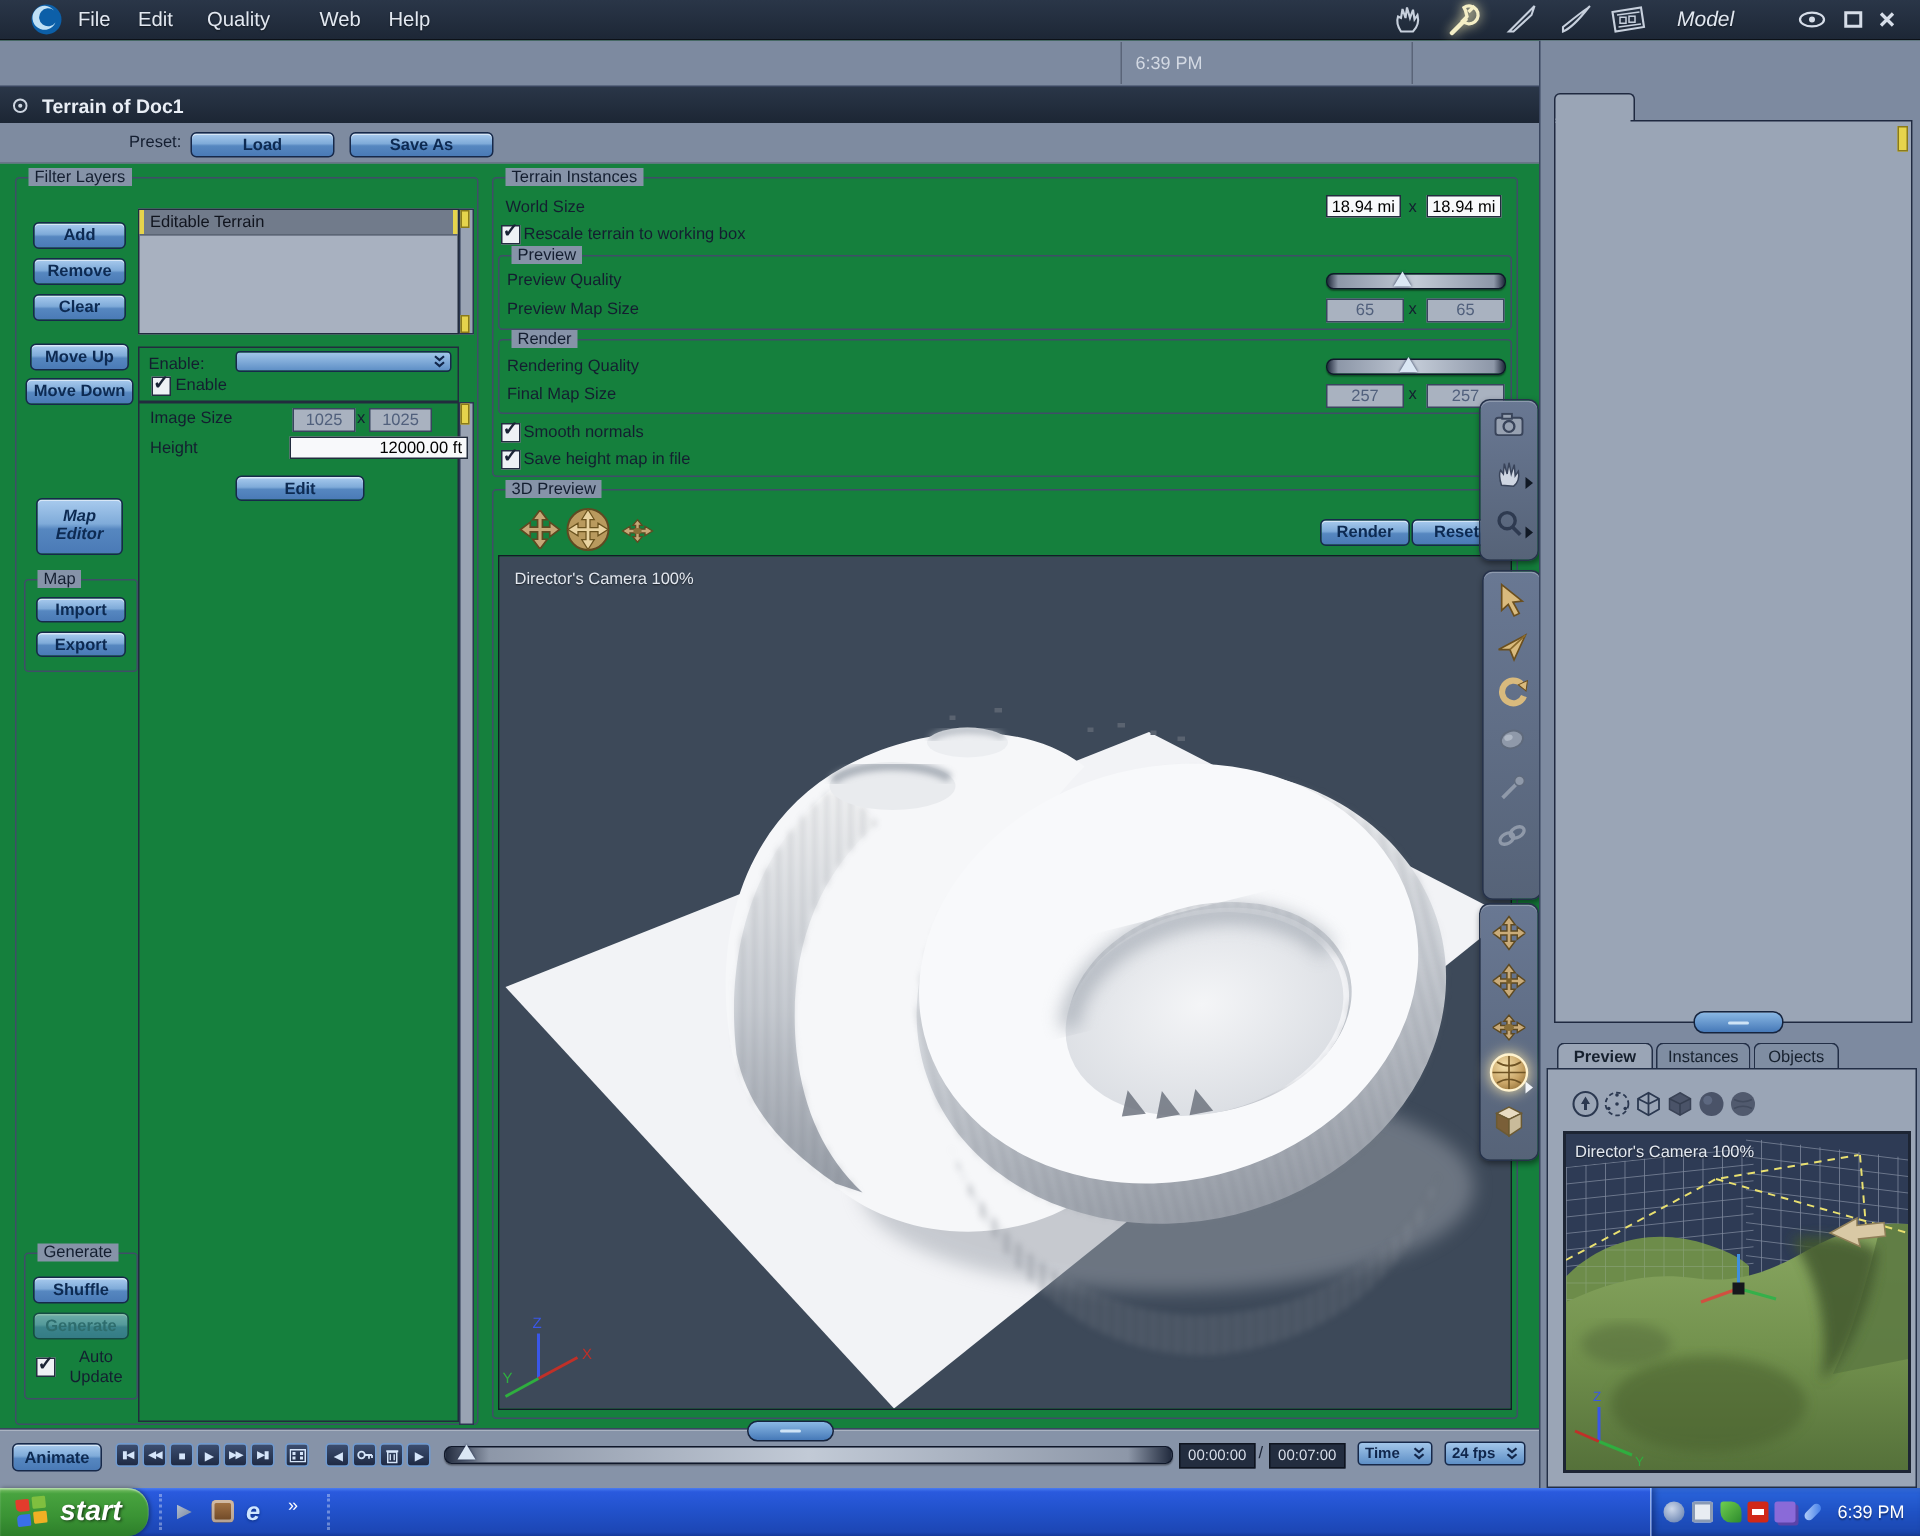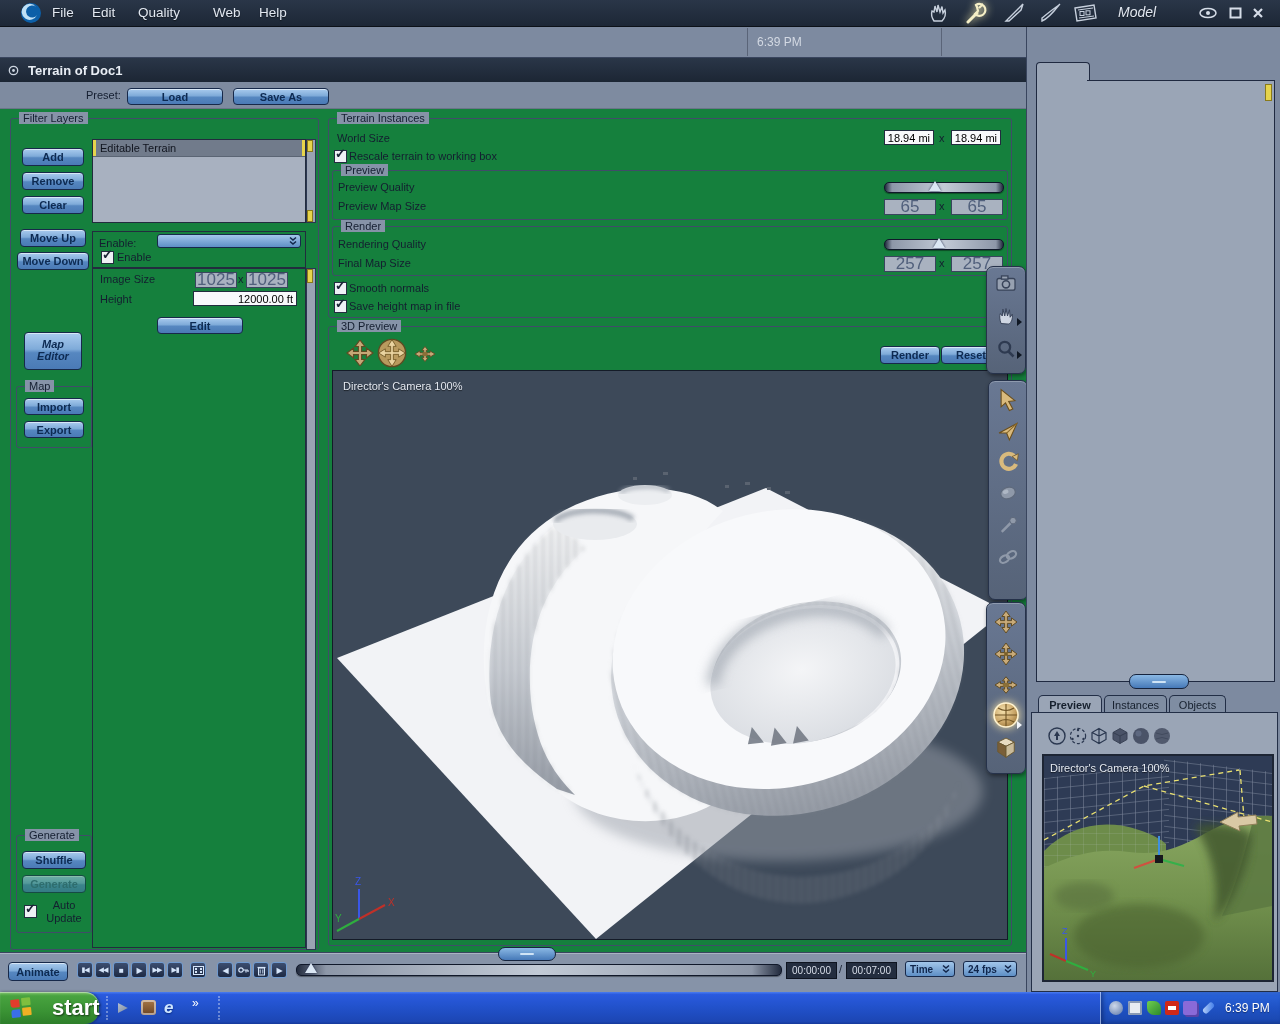--- a/index.html
+++ b/index.html
@@ -10,21 +10,21 @@
   .lbl{font-size:11px;color:#141e30;}
   .btn{position:absolute;display:flex;align-items:center;justify-content:center;
     font-size:11px;font-weight:bold;color:#0d2a52;
     background:linear-gradient(180deg,#a9cbee 0%,#7fabd9 45%,#5687c0 55%,#4a7ab6 100%);
     border:1px solid #17294a;border-radius:4px;box-shadow:inset 0 1px 0 rgba(255,255,255,.55);}
   .btn.dis{color:#3f628f;opacity:.6;}
   .fs{position:absolute;border:1px solid #404d68;border-radius:3px;}
   .leg{position:absolute;top:-7px;left:8px;padding:0 4px;background:#8693a8;
     font-size:11px;color:#141e30;white-space:nowrap;}
   .gfield{position:absolute;background:#a9b2c0;border:1px solid #39455e;color:#51607c;
-    font-size:17px;display:flex;align-items:center;justify-content:center;}
+    font-size:11px;display:flex;align-items:center;justify-content:center;}
   .wfield{position:absolute;background:#f8f9fb;border:1px solid #222c3e;color:#000;
     font-size:11px;display:flex;align-items:center;justify-content:flex-end;padding-right:3px;box-sizing:border-box;}
   .cb{position:absolute;width:11px;height:11px;background:#eef1f5;border:1px solid #232d40;}
   .cb .tick{position:absolute;left:0px;top:-5px;font-size:13px;font-weight:bold;color:#1a2335;}
   .pill{position:absolute;background:linear-gradient(180deg,#8ab8e4,#4679b8);
     border:1px solid #16243e;border-radius:7px;}
   .pill:after{content:"";position:absolute;left:50%;top:50%;width:14px;height:2px;margin:-1px 0 0 -7px;background:#cfe4f6;border-radius:1px;}
   .sbtrack{position:absolute;background:#99a3b3;border:1px solid #2a3650;}
   .sby{position:absolute;background:#e6d44c;border:1px solid #8a7a1a;box-sizing:border-box;}
   .slider{position:absolute;height:9px;border:1px solid #10182a;border-radius:5px;
@@ -154,21 +154,21 @@
 
   <div class="a" style="left:92px;top:268px;width:214px;height:680px;border:1px solid #222c3e;box-sizing:border-box;"></div>
   <div class="sbtrack" style="left:306px;top:268px;width:8px;height:680px;">
     <div class="sby" style="left:0;top:0;width:6px;height:14px;"></div>
   </div>
   <span class="a lbl" style="left:100px;top:273px;">Image Size</span>
   <div class="gfield" style="left:195px;top:272px;width:40px;height:14px;">1025</div>
   <span class="a lbl" style="left:238px;top:273px;">x</span>
   <div class="gfield" style="left:246px;top:272px;width:40px;height:14px;">1025</div>
   <span class="a lbl" style="left:100px;top:293px;">Height</span>
-  <div class="wfield" style="left:193px;top:291px;width:104px;height:15px;">12000.00 ft</div>
+  <div class="wfield" style="left:193px;top:291px;width:119px;height:15px;">12000.00 ft</div>
   <div class="btn" style="left:157px;top:317px;width:84px;height:15px;">Edit</div>
 
   <div class="btn" style="left:24px;top:332px;width:56px;height:36px;flex-direction:column;font-style:italic;line-height:1.05;">
     <span>Map</span>
     <span>Editor</span>
   </div>
   <div class="fs" style="left:16px;top:386px;width:74px;height:60px;">
     <span class="leg">Map</span>
   </div>
   <div class="btn" style="left:24px;top:398px;width:58px;height:15px;">Import</div>
@@ -560,21 +560,21 @@
   </div>
 
   <div class="a" style="left:0;top:992px;width:1280px;height:32px;background:linear-gradient(180deg,#4a7cf0 0%,#2a5ade 8%,#2252cc 45%,#1c46b4 92%,#15389a 100%);">
     <div class="a" style="left:0;top:0;width:99px;height:32px;border-radius:0 14px 14px 0;background:linear-gradient(180deg,#7ec36a 0%,#48a33f 12%,#3a9334 60%,#2d7e2a 100%);box-shadow:1px 0 3px rgba(0,0,0,.4),inset 0 1px 1px rgba(255,255,255,.45);display:flex;align-items:center;">
       <div class="a" style="left:11px;top:6px;width:21px;height:20px;transform:rotate(-6deg);">
         <div class="a" style="left:0;top:1px;width:9px;height:8px;background:#e23c2c;border-radius:1px 1px 1px 3px;"></div>
         <div class="a" style="left:11px;top:0;width:9px;height:8px;background:#7fbf3f;border-radius:1px;"></div>
         <div class="a" style="left:0;top:11px;width:9px;height:8px;background:#3a6fe8;border-radius:3px 1px 1px 1px;"></div>
         <div class="a" style="left:11px;top:10px;width:9px;height:8px;background:#f0b024;border-radius:1px;"></div>
       </div>
-      <span style="margin-left:52px;font-size:22px;font-weight:bold;color:#fff;text-shadow:1px 1px 2px rgba(0,0,0,.6);">start</span>
+      <span style="margin-left:40px;font-size:19px;font-weight:bold;font-style:italic;color:#fff;text-shadow:1px 1px 2px rgba(0,0,0,.6);">start</span>
     </div>
 
     <div class="a" style="left:106px;top:4px;width:2px;height:24px;border-left:2px dotted rgba(255,255,255,.35);"></div>
     <div class="a" style="left:118px;top:9px;width:14px;height:14px;background:linear-gradient(135deg,#b8c4d4,#6a7890);clip-path:polygon(0 15%,70% 50%,0 85%);"></div>
     <div class="a" style="left:141px;top:8px;width:15px;height:15px;background:linear-gradient(180deg,#a87848,#6a4424);border-radius:3px;box-shadow:inset 0 0 0 2px rgba(255,255,255,.5);"></div>
     <div class="a" style="left:164px;top:6px;width:18px;height:18px;color:#cfe6ff;font-size:17px;font-weight:bold;font-style:italic;text-shadow:0 1px 2px #0a2c80;">e</div>
     <span class="a" style="left:192px;top:4px;font-size:12px;color:#fff;">»</span>
     <div class="a" style="left:218px;top:4px;width:2px;height:24px;border-left:2px dotted rgba(255,255,255,.35);"></div>
 
     <div class="a" style="left:1100px;top:0;width:180px;height:32px;background:linear-gradient(180deg,#3a77f0 0%,#2861d8 10%,#1f52c4 50%,#1a46ac 100%);border-left:1px solid rgba(255,255,255,.5);box-shadow:inset 2px 0 4px rgba(0,0,20,.35);">

